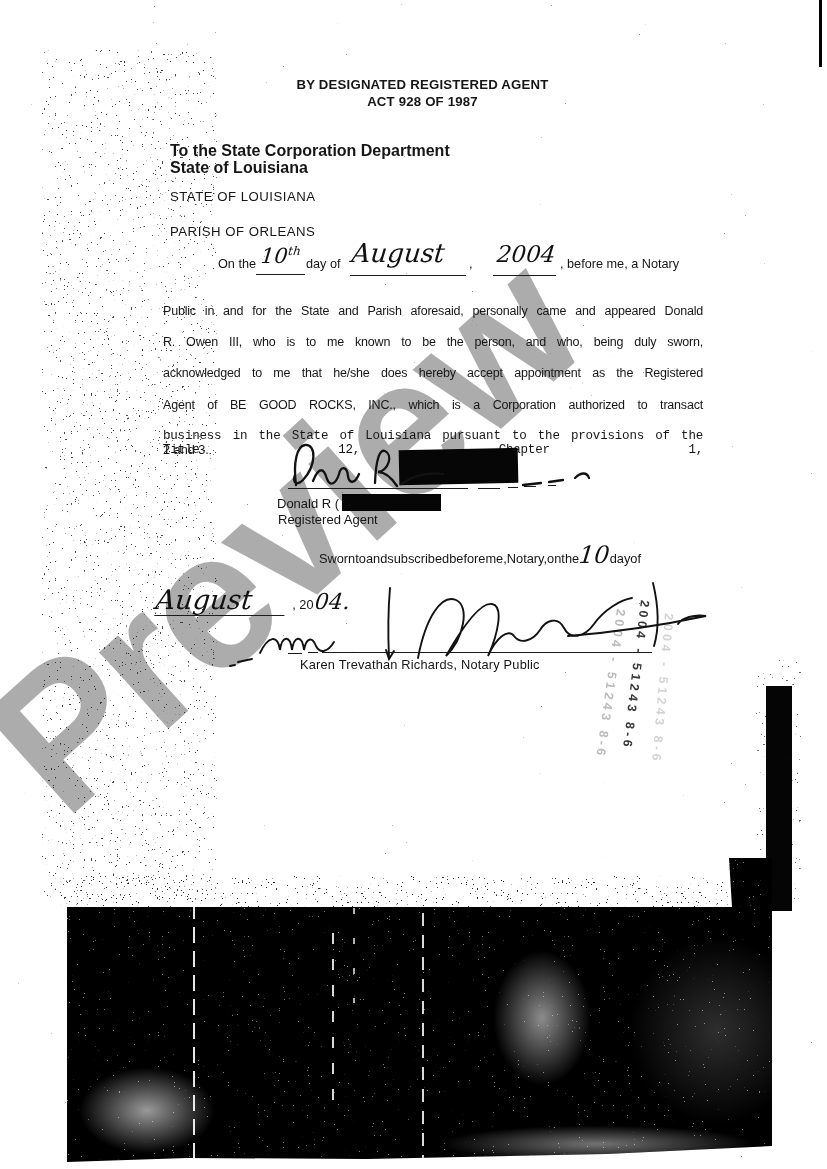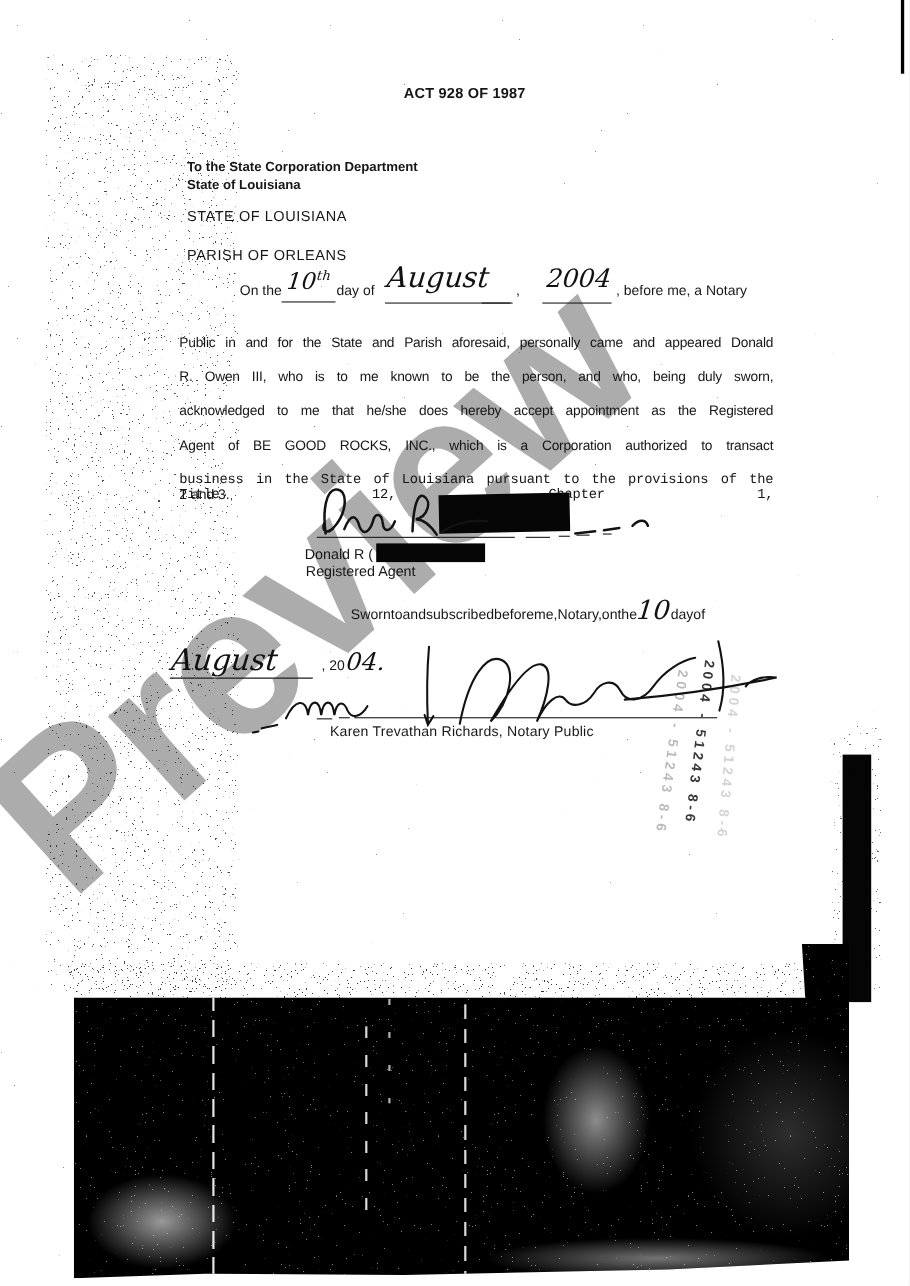--- a/index.html
+++ b/index.html
@@ -7,21 +7,21 @@
         font-family:"Liberation Sans",sans-serif;color:#161616;}
   .abs{position:absolute;white-space:nowrap;}
   
   .watermark{position:absolute;left:88px;top:648px;height:200px;line-height:195px;
     font-size:195px;font-weight:bold;letter-spacing:-4px;color:#a6a6a6;opacity:.92;
     transform:rotate(-42deg);transform-origin:0 100%;z-index:1;white-space:nowrap;}
   
   .doc{position:absolute;inset:0;z-index:3;}
   .title{position:absolute;left:150px;top:76px;width:545px;text-align:center;
     font-weight:bold;font-size:13.2px;line-height:17px;letter-spacing:.2px;}
-  .addr{position:absolute;left:170px;top:143px;font-weight:bold;font-size:12px;line-height:16.5px;}
+  .addr{position:absolute;left:170px;top:143px;font-weight:bold;font-size:16px;line-height:16.5px;}
   .juris{font-size:13.2px;font-weight:500;letter-spacing:.5px;}
   .bodyline{position:absolute;left:163px;width:540px;font-size:12.5px;letter-spacing:-.2px;
     text-align:justify;text-align-last:justify;margin-top:17px;}
   .plain{font-size:12.7px;}
   .hw{font-family:"DejaVu Serif",serif;font-style:italic;transform:skewX(-6deg);display:inline-block;color:#111;}
   .uline{border-bottom:1.6px solid #1d1d1d;}
   .openrow{position:absolute;left:0;top:246px;width:827px;height:40px;}
   .swornrow{position:absolute;left:205px;top:541px;width:436px;display:flex;
     justify-content:flex-end;align-items:baseline;font-size:12.8px;}
   .augrow{position:absolute;left:156px;top:558px;display:flex;align-items:baseline;}
@@ -43,20 +43,21 @@
 </head>
 <body>
 
 <div class="page">
 
   <div class="watermark">Preview</div>
 
   <div class="doc">
 
     <div class="title">
+      <div>BY DESIGNATED REGISTERED AGENT</div>
       <div>ACT 928 OF 1987</div>
     </div>
 
     <div class="addr">
       <div>To the State Corporation Department</div>
       <div>State of Louisiana</div>
     </div>
 
     <div class="abs juris" style="left:170px;top:189px;">STATE OF LOUISIANA</div>
     <div class="abs juris" style="left:170px;top:224px;">PARISH OF ORLEANS</div>

